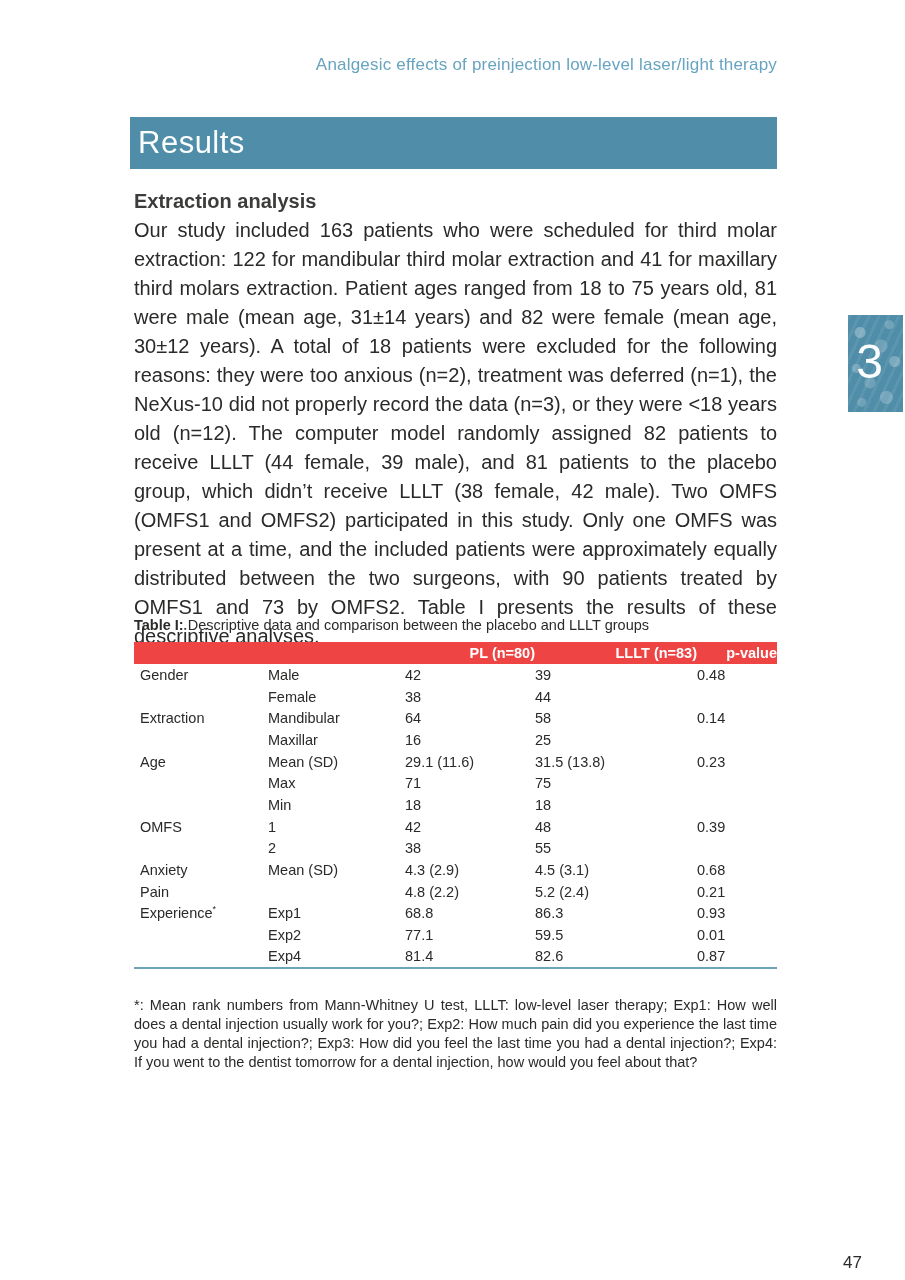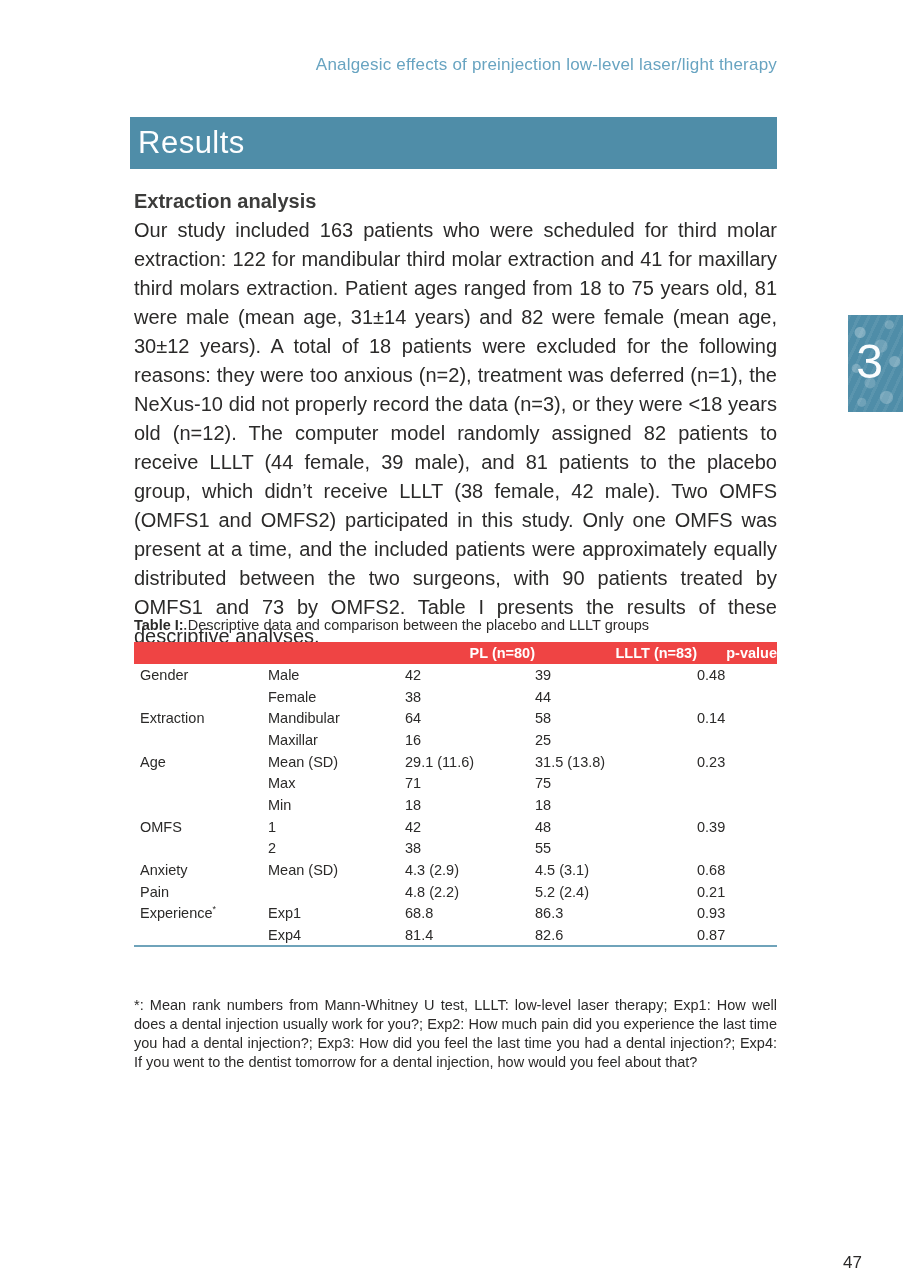--- a/index.html
+++ b/index.html
@@ -200,20 +200,27 @@
         </tr>
         <tr>
           <td>Experience<sup>*</sup></td>
           <td>Exp1</td>
           <td>68.8</td>
           <td>86.3</td>
           <td>0.93</td>
         </tr>
         <tr>
           <td></td>
+          <td>Exp2</td>
+          <td>77.1</td>
+          <td>59.5</td>
+          <td>0.01</td>
+        </tr>
+        <tr>
+          <td></td>
           <td>Exp4</td>
           <td>81.4</td>
           <td>82.6</td>
           <td>0.87</td>
         </tr>
       </tbody>
   </table>
 
   <div class="table-footnote">*: Mean rank numbers from Mann-Whitney U test, LLLT: low-level laser therapy; Exp1: How well does a dental injection usually work for you?; Exp2: How much pain did you experience the last time you had a dental injection?; Exp3: How did you feel the last time you had a dental injection?; Exp4: If you went to the dentist tomorrow for a dental injection, how would you feel about that?</div>
 

